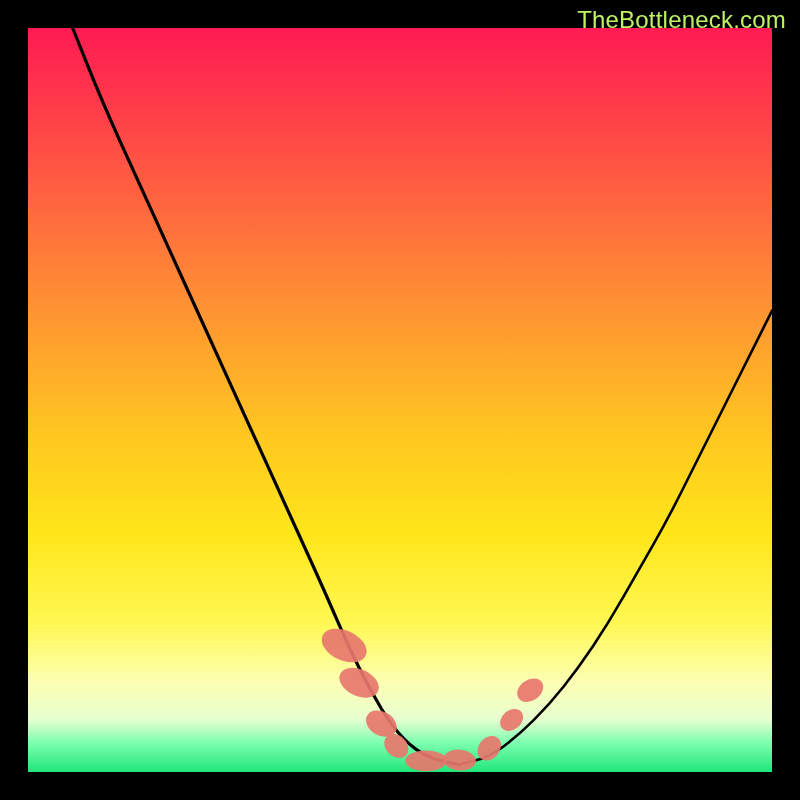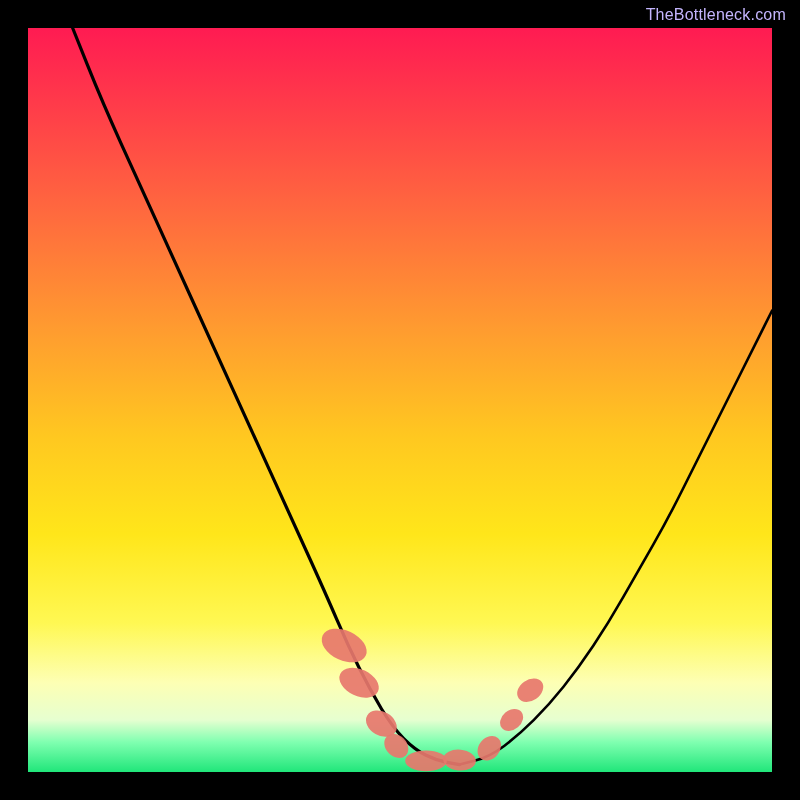--- a/index.html
+++ b/index.html
@@ -27,22 +27,22 @@
       #fff853 80%,
       #fdffb4 88%,
       #e6ffd0 93%,
       #7fffb0 96%,
       #20e67a 100%);
   }
   .attribution {
     position: absolute;
     top: 6px;
     right: 14px;
-    color: #c4b5fd;
-    font-size: 16px;
+    color: #bef264;
+    font-size: 24px;
     font-weight: 500;
     letter-spacing: 0.2px;
   }
   svg.curves {
     position: absolute;
     top: 0;
     left: 0;
   }
 </style>
 </head>

